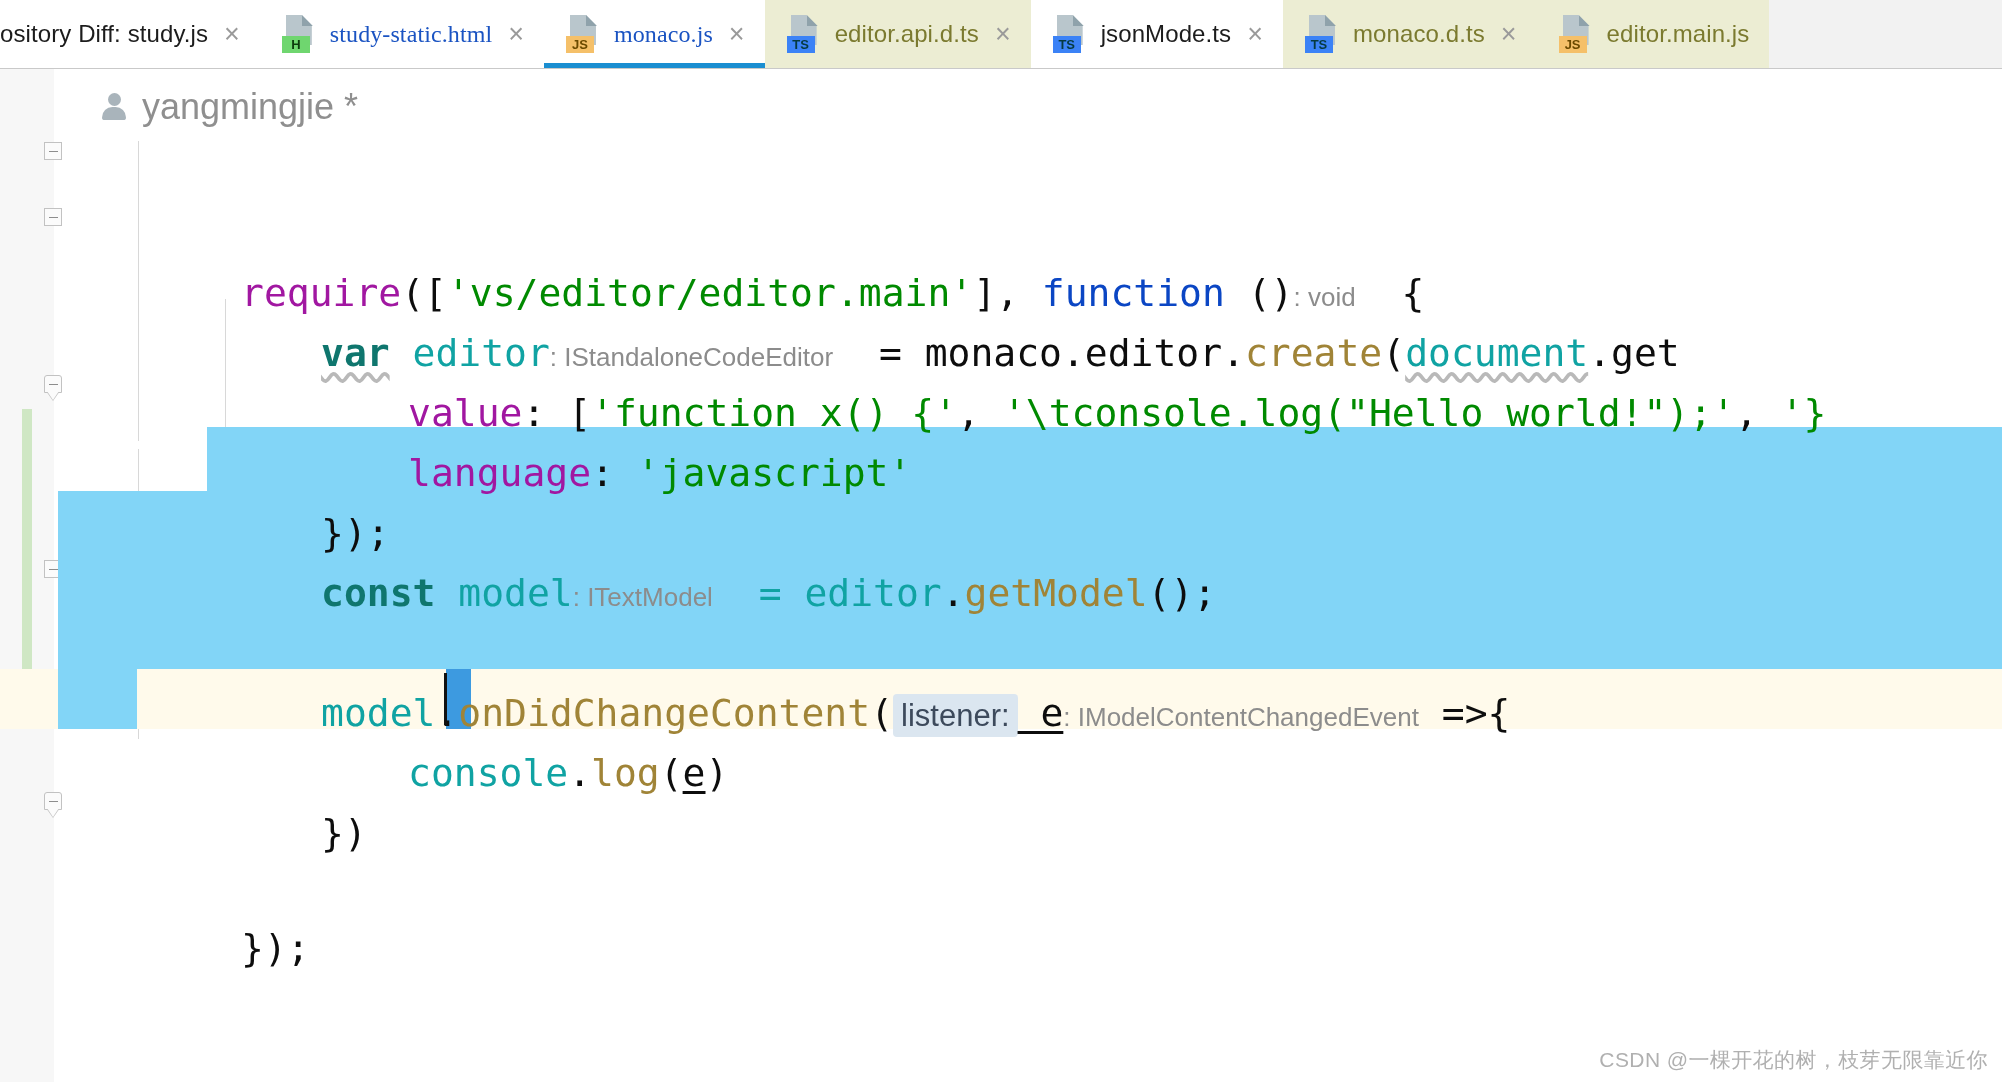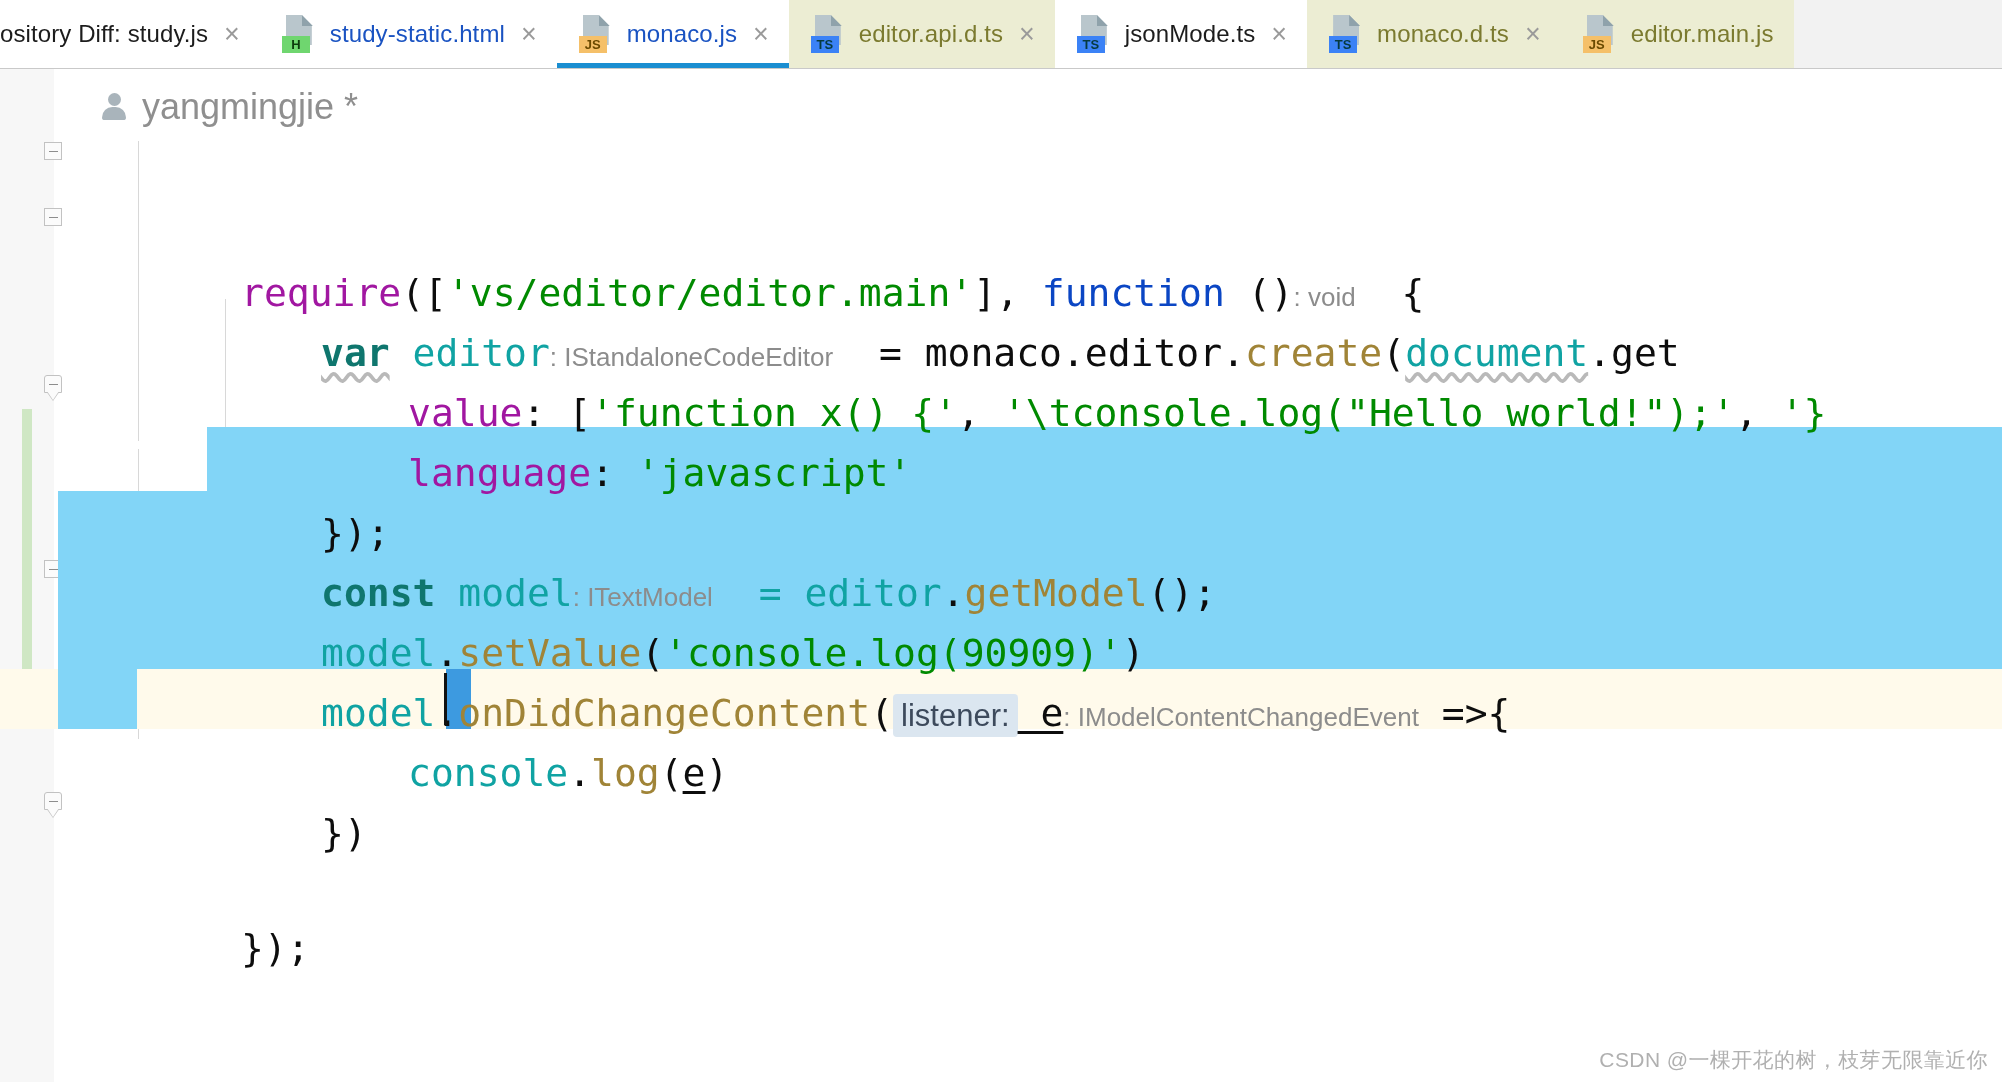--- a/index.html
+++ b/index.html
@@ -33,21 +33,21 @@
   }
   .tab.t-beige{background:#ecedd3;}
   .tab.t-white{background:#ffffff;}
   .tab.t-plain{background:#ffffff;}
   .tab.active{background:#ffffff;}
   .tab.active:after{
     content:"";position:absolute;left:0;right:0;bottom:0;height:5px;
     background:#1a8ed1;
   }
   .tab-label{font-size:24px;line-height:32px;letter-spacing:.1px;}
-  .lbl-blue{color:#1a53c2;}
+  .lbl-blue{color:#1a53c2;font-family:Liberation Serif, serif;}
   .lbl-olive{color:#7b7a2f;}
   .lbl-dark{color:#1c1c1c;}
   .tab-close{
     font-size:27px;color:#9a9a9a;line-height:27px;
     padding-left:2px;cursor:pointer;font-family:"Liberation Sans",sans-serif;
   }
 
   
   .ficon{position:relative;width:34px;height:38px;flex:0 0 auto;}
   .ficon .page{
@@ -343,23 +343,20 @@
       </div>
 
       <div class="ln" style="top:350px;left:138px;">
         <span class="k-pl">});</span>
       </div>
 
       <div class="ln" style="top:410px;left:138px;">
         <span class="k-var">const</span><span class="k-ident"> model</span><span class="k-hint">: ITextModel</span><span class="k-ident">  = editor</span><span class="k-pl">.</span><span class="k-method">getModel</span><span class="k-pl">();</span>
       </div>
 
-      <div class="ln" style="top:470px;left:138px;">
-        <span class="k-ident">model</span><span class="k-pl">.</span><span class="k-method">setValue</span><span class="k-pl">(</span><span class="k-str">'console.log(90909)'</span><span class="k-pl">)</span>
-      </div>
 
       <div class="ln" style="top:530px;left:138px;">
         <span class="k-ident">model</span><span class="k-pl">.</span><span class="k-method">onDidChangeContent</span><span class="k-pl">(</span><span class="k-param">listener:</span><span class="k-pl k-underline"> e</span><span class="k-hint">: IModelContentChangedEvent</span><span class="k-pl"> =&gt;{</span>
       </div>
 
       <div class="ln" style="top:590px;left:225px;">
         <span class="k-ident">console</span><span class="k-pl">.</span><span class="k-method">log</span><span class="k-pl">(</span><span class="k-pl k-underline">e</span><span class="k-pl">)</span>
       </div>
 
       <div class="ln" style="top:650px;left:138px;">

